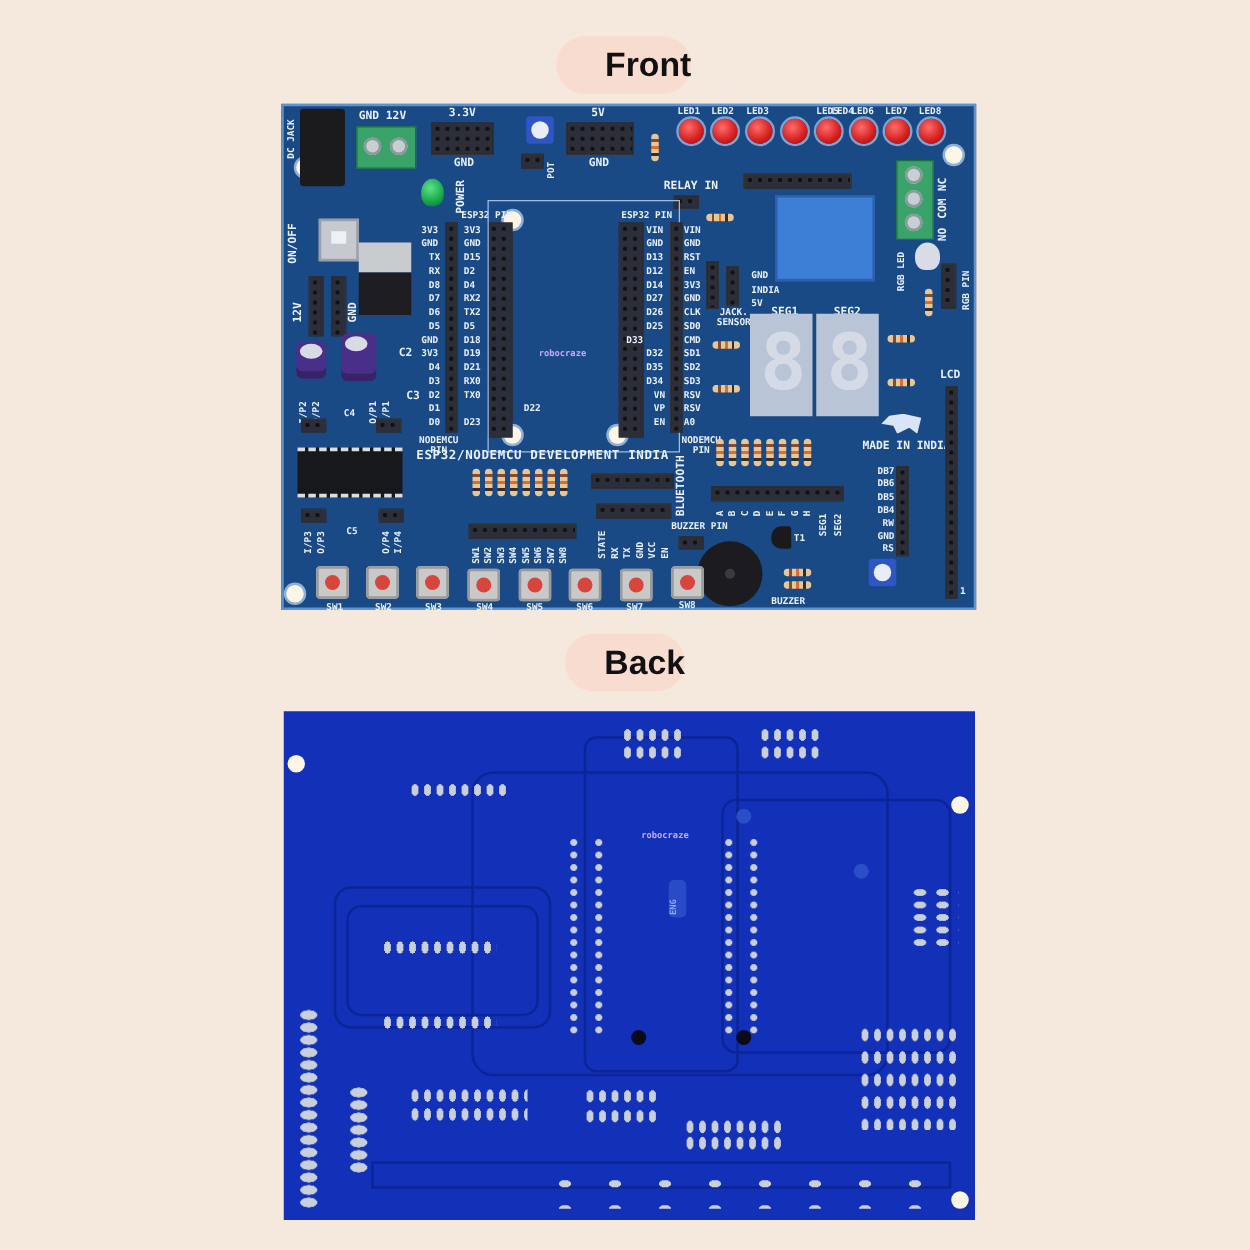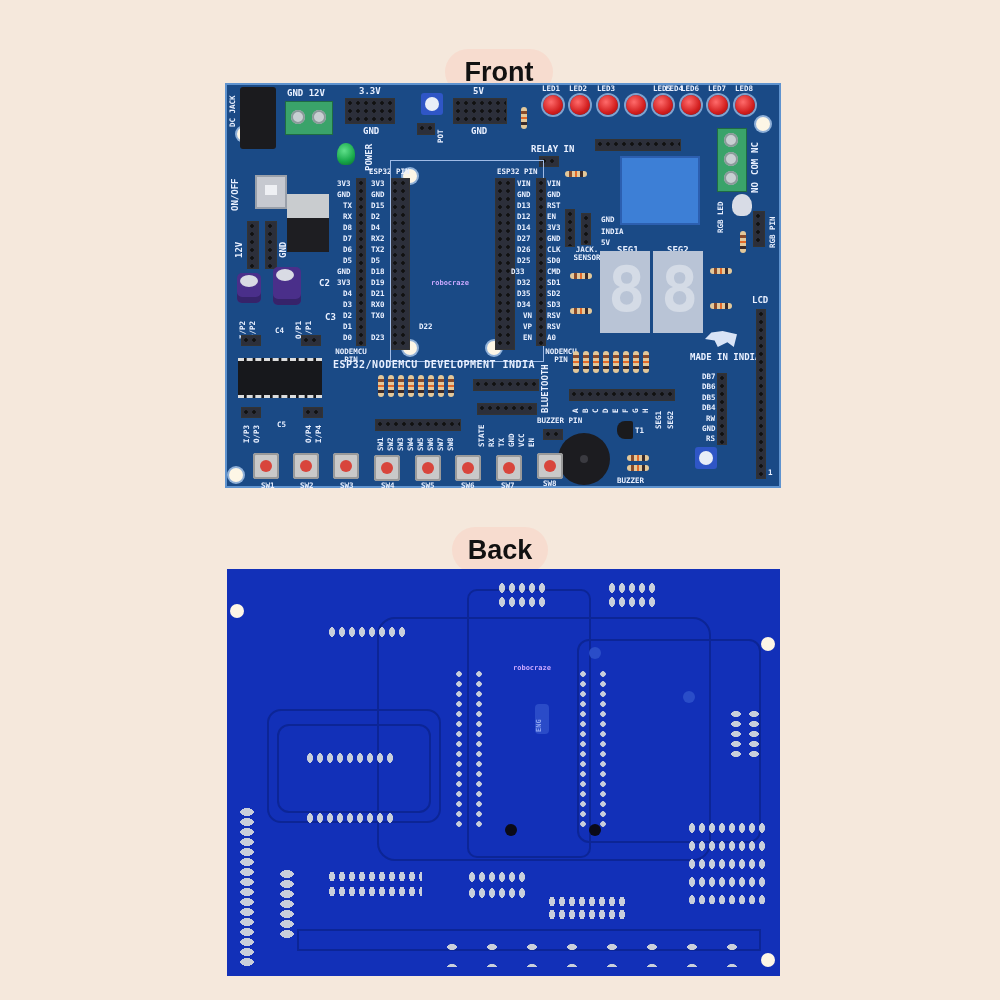--- a/index.html
+++ b/index.html
@@ -1,17 +1,17 @@
 <!DOCTYPE html>
 <html><head>
 <meta charset="utf-8">
 <style>
   html,body{margin:0;padding:0;}
   body{width:1000px;height:1000px;background:#f5e8dc;position:relative;overflow:hidden;font-family:"DejaVu Sans",sans-serif;}
-  .pill{position:absolute;background:#f7dccf;border-radius:24px;font-family:"Liberation Sans",sans-serif;font-weight:bold;color:#111;font-size:27px;text-align:center;line-height:46px;height:46px;margin-top:20px;}
+  .pill{position:absolute;background:#f7dccf;border-radius:24px;font-family:"Liberation Sans",sans-serif;font-weight:bold;color:#111;font-size:27px;text-align:right;line-height:46px;height:46px;}
   .board{position:absolute;overflow:hidden;}
   .front{left:225px;top:83px;width:556px;height:405px;background:#1a4a86;box-shadow:inset 0 0 0 2px #5f93cf;}
   .back{left:227px;top:569px;width:553px;height:407px;background:#1230b8;}
   .silk{position:absolute;color:#e9f0ff;font-family:"DejaVu Sans Mono",monospace;font-weight:bold;font-size:7.5px;white-space:nowrap;line-height:1;}
   .silk.lg{font-size:9px;}
   .silk.xl{font-size:10px;letter-spacing:0.5px;}
   .vert{transform-origin:left top;transform:rotate(-90deg);}
   .hole{position:absolute;width:14px;height:14px;border-radius:50%;background:#fdf6e6;box-shadow:0 0 0 2px #8fb0d8;}
   .hdr{position:absolute;background:#1a1d26;border:1px solid #333;}
   .hdr.pins{background-image:radial-gradient(circle,#111 1.5px,#2c2f3a 2px);background-size:8px 8px;}
@@ -192,21 +192,21 @@
   <div class="silk" style="left:272px;top:85px;">ESP32 PIN</div>
   <div>
     <div class="silk" style="left:292px;top:97px;">VIN</div>
     <div class="silk" style="left:292px;top:108px;">GND</div>
     <div class="silk" style="left:292px;top:119px;">D13</div>
     <div class="silk" style="left:292px;top:130px;">D12</div>
     <div class="silk" style="left:292px;top:141px;">D14</div>
     <div class="silk" style="left:292px;top:152px;">D27</div>
     <div class="silk" style="left:292px;top:163px;">D26</div>
     <div class="silk" style="left:292px;top:174px;">D25</div>
-    <div class="silk" style="left:286px;top:185px;">D33</div>
+    <div class="silk" style="left:276px;top:185px;">D33</div>
     <div class="silk" style="left:292px;top:196px;">D32</div>
     <div class="silk" style="left:292px;top:207px;">D35</div>
     <div class="silk" style="left:292px;top:218px;">D34</div>
     <div class="silk" style="left:298px;top:229px;">VN</div>
     <div class="silk" style="left:298px;top:240px;">VP</div>
     <div class="silk" style="left:298px;top:251px;">EN</div>
   </div>
   <div class="hdr pins" style="left:311px;top:95px;width:8px;height:166px;"></div>
   <div>
     <div class="silk" style="left:322px;top:97px;">VIN</div>

